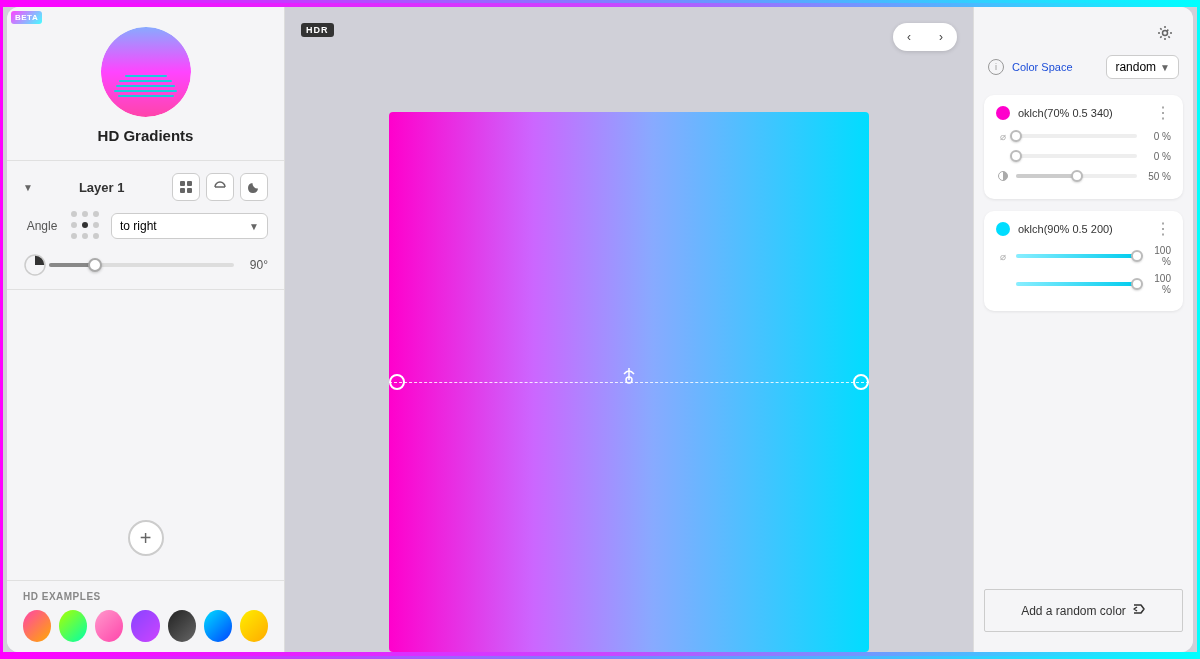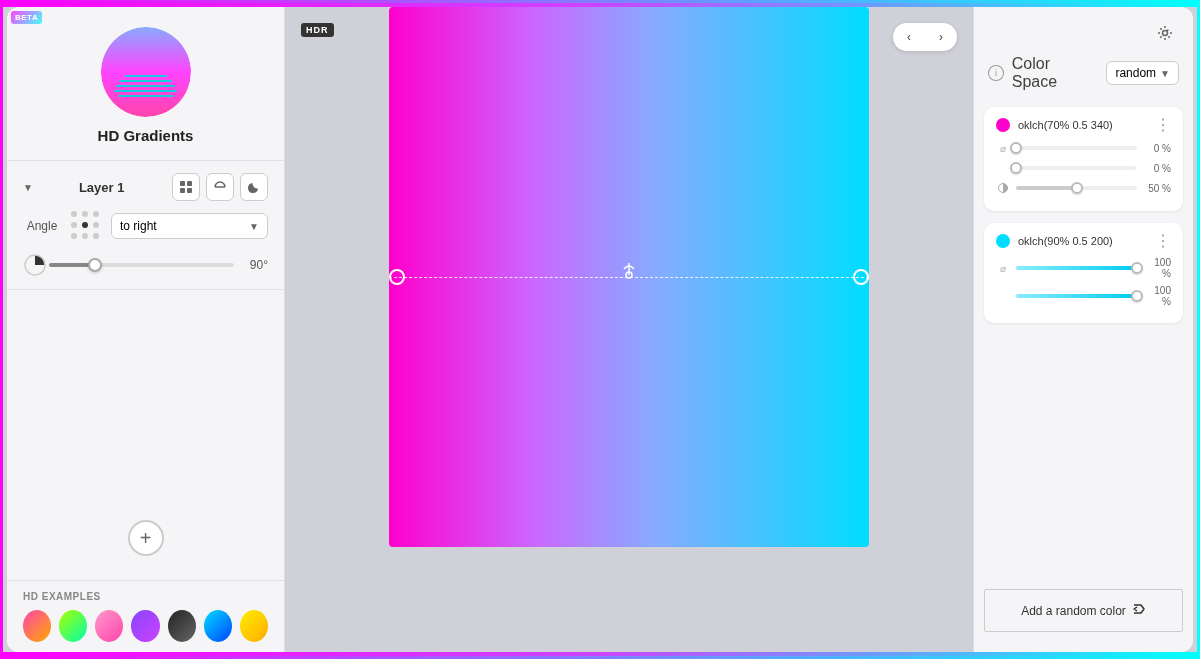--- a/index.html
+++ b/index.html
@@ -271,21 +271,21 @@
       width: 32px;
       height: 32px;
       border-radius: 50%;
       cursor: pointer;
     }
 
     
     .main-canvas {
       flex: 1;
       display: flex;
-      align-items: flex-start;
+      align-items: flex-end;
       justify-content: center;
       background: #d0d0d8;
       position: relative;
       text-decoration: underline;
     }
 
     .hdr-badge {
       position: absolute;
       top: 16px;
       left: 16px;
@@ -377,22 +377,22 @@
       border: 1px solid #999;
       color: #999;
       font-size: 9px;
       display: flex;
       align-items: center;
       justify-content: center;
       cursor: pointer;
     }
 
     .color-space-label {
-      font-size: 16px;
-      color: #404040;
+      font-size: 11px;
+      color: #1d4ed8;
     }
 
     .color-space-select {
       margin-left: auto;
       background: white;
       border: 1px solid #ccc;
       border-radius: 6px;
       padding: 4px 8px;
       font-size: 12px;
       display: flex;

